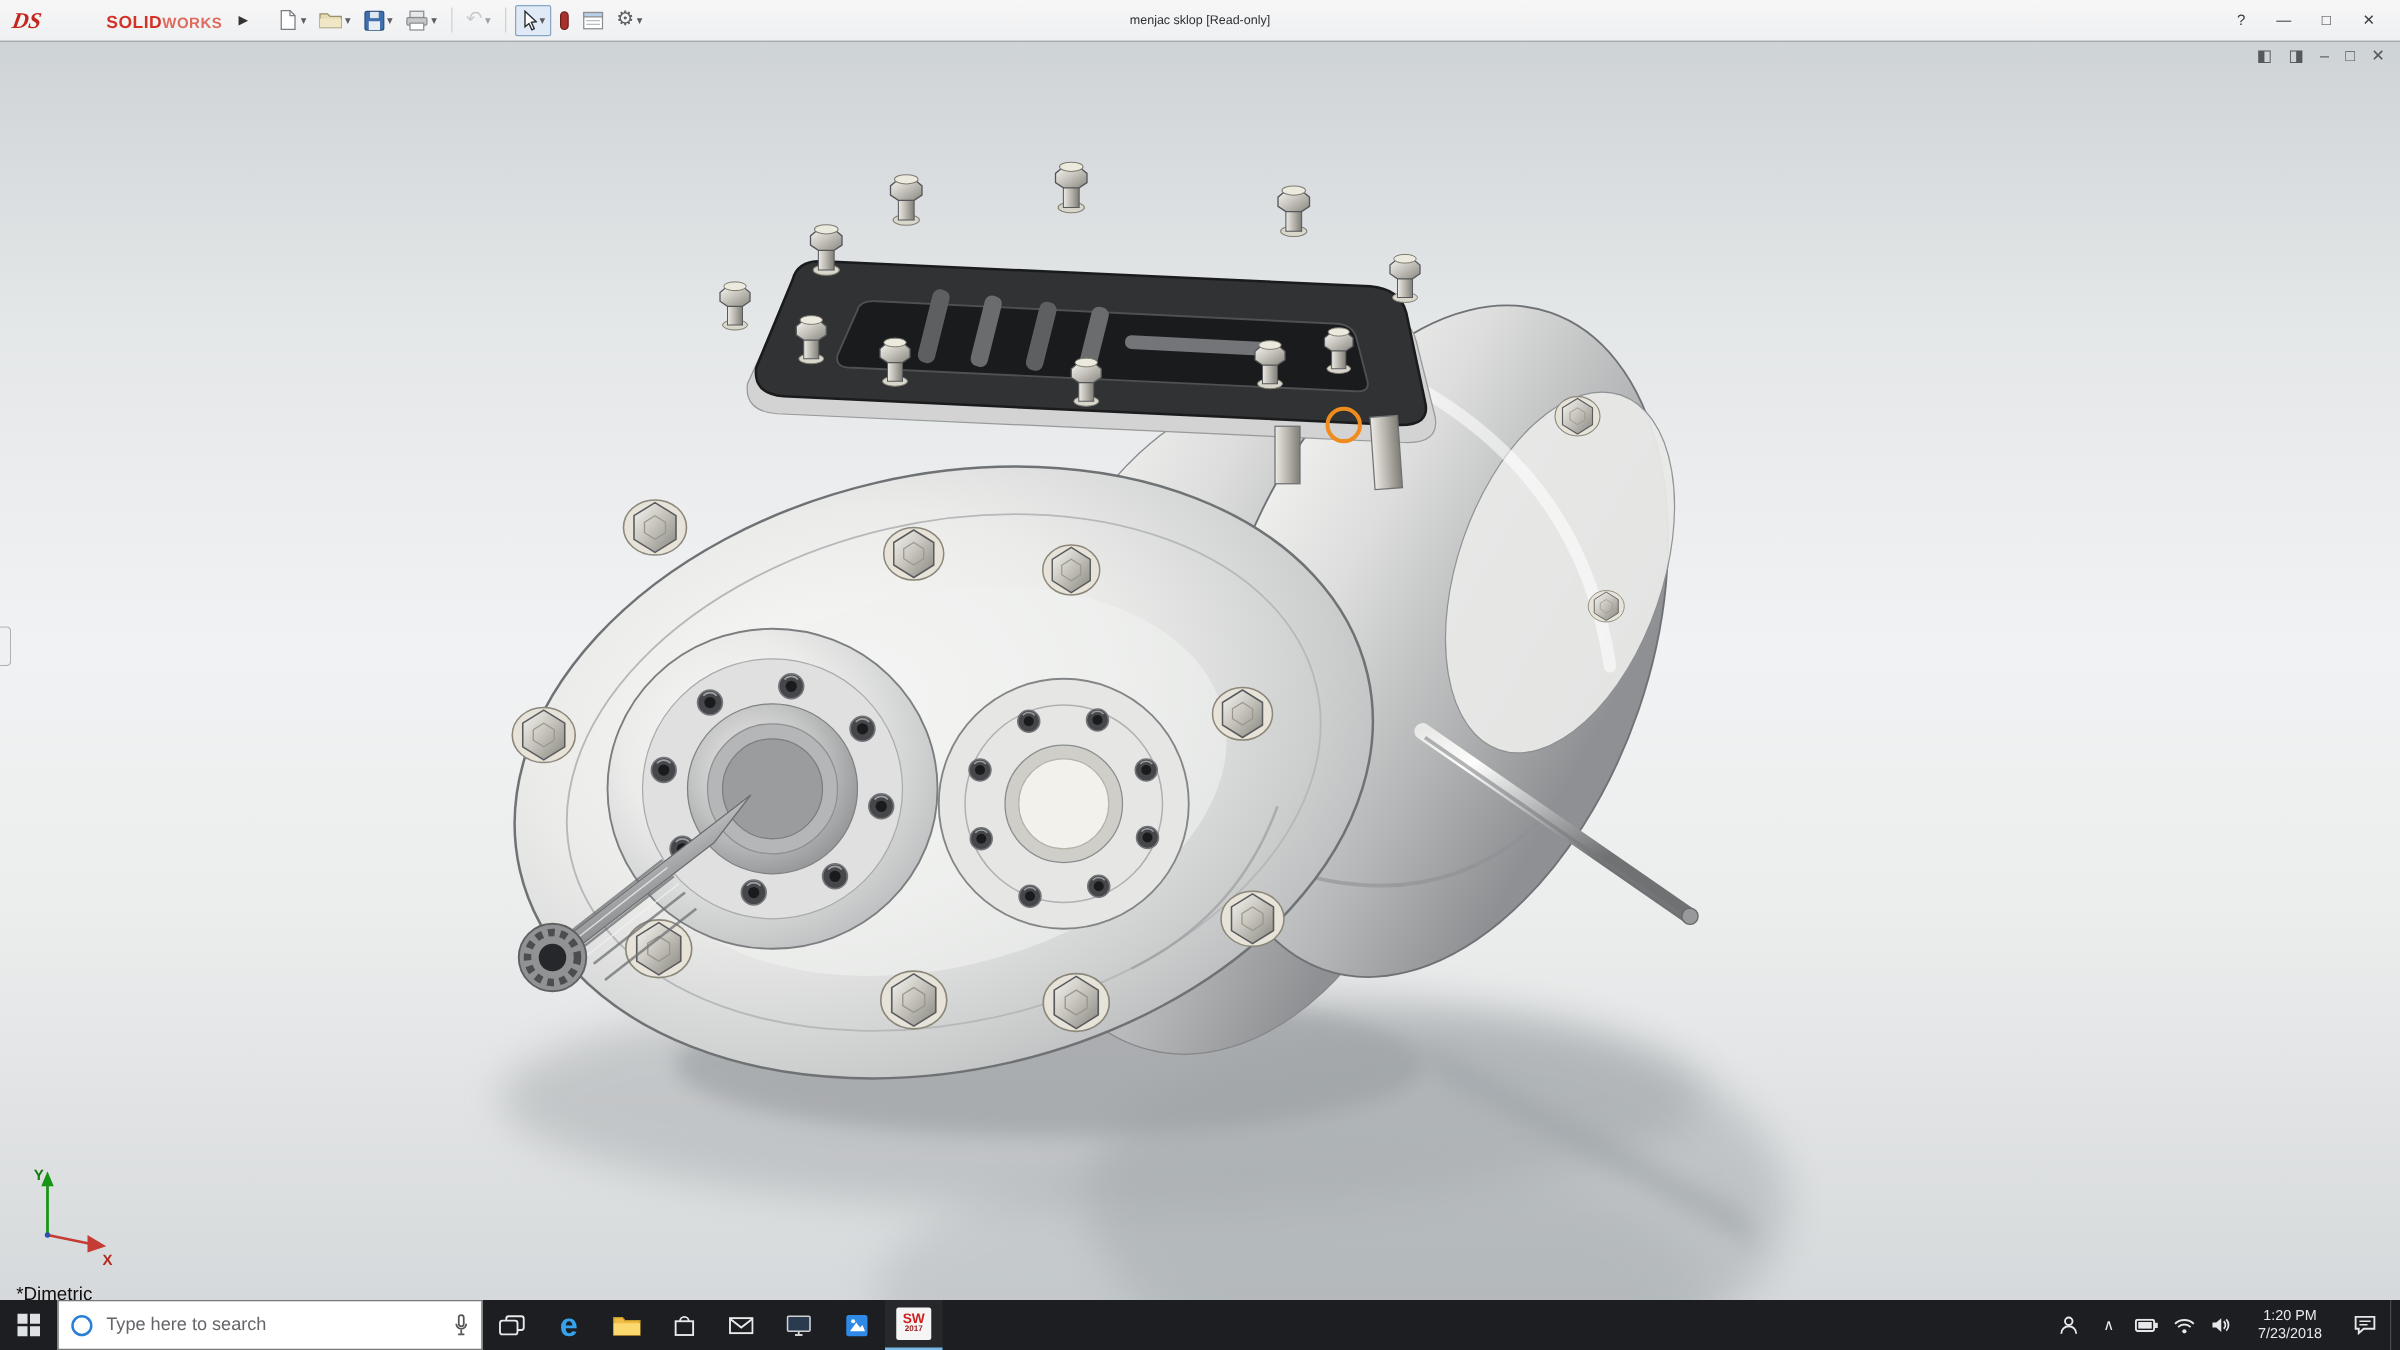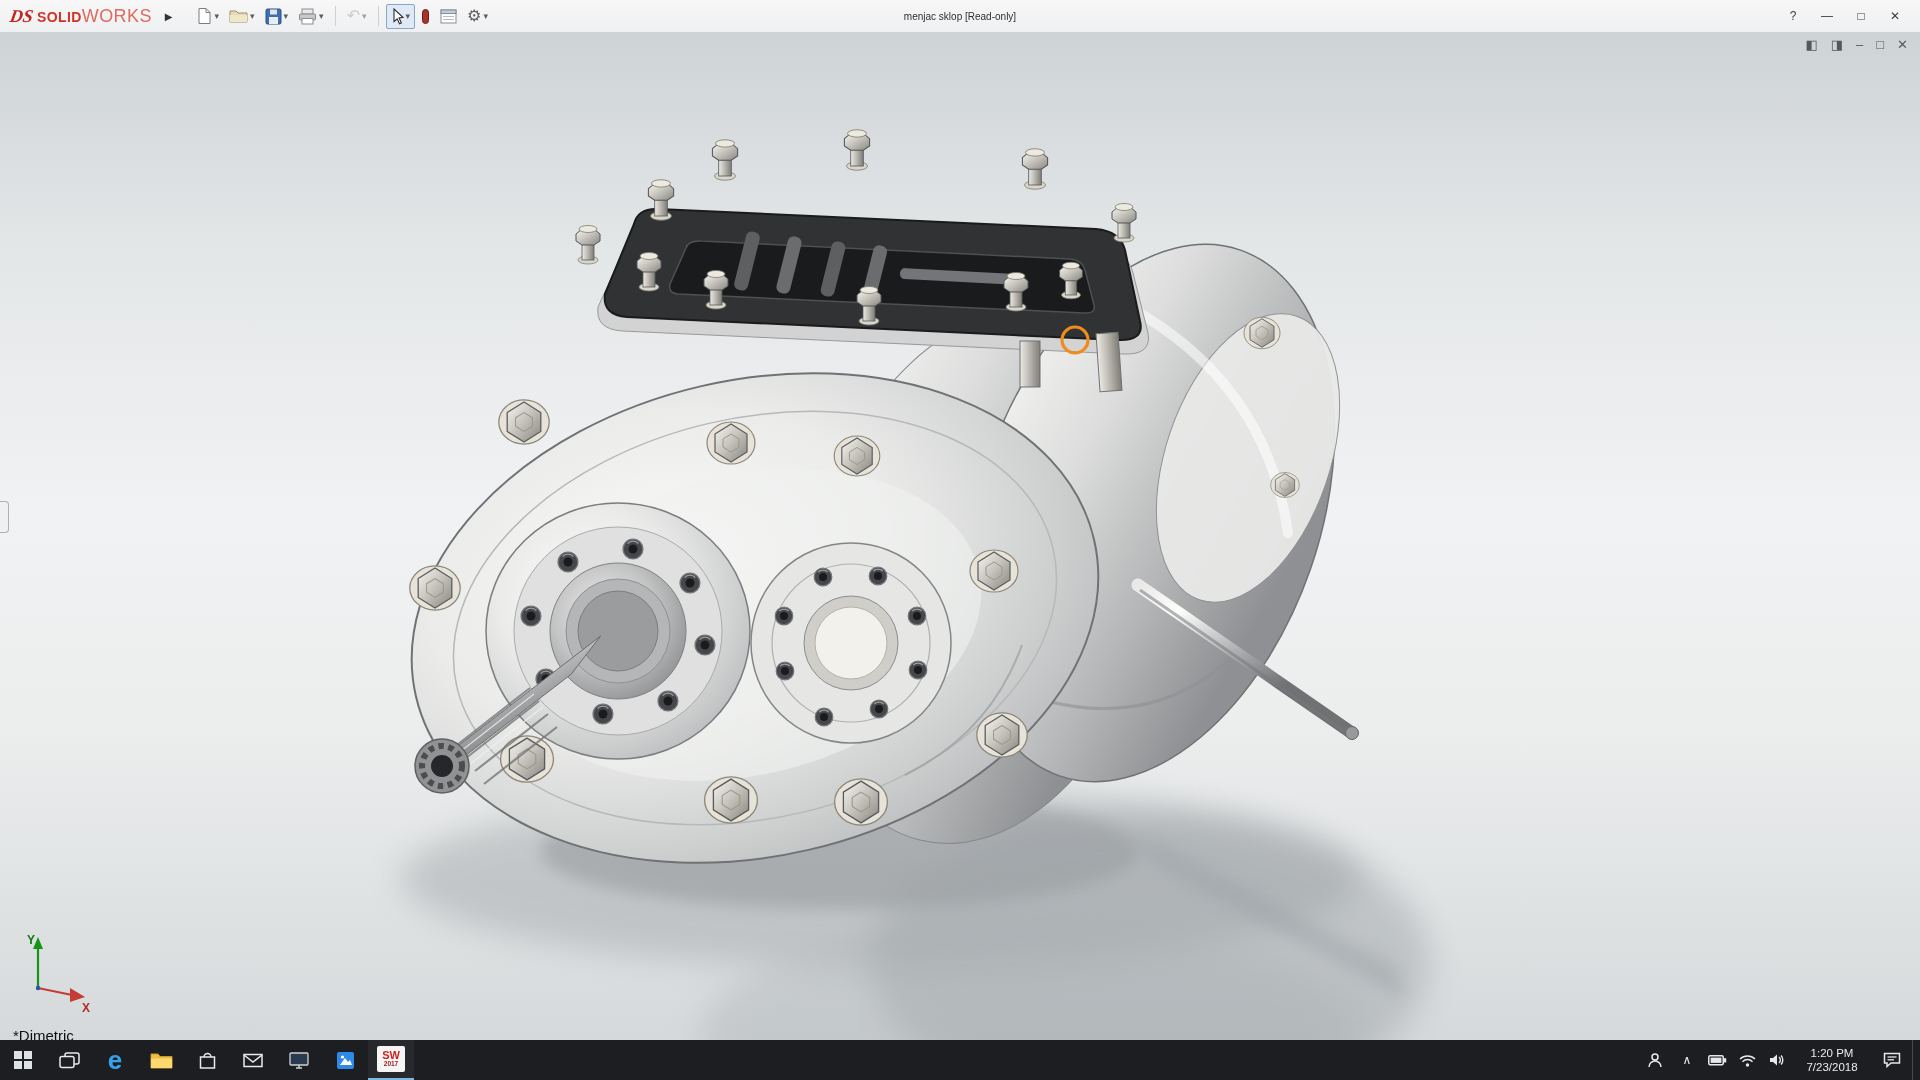--- a/index.html
+++ b/index.html
@@ -6,22 +6,22 @@
   .screen{position:relative;width:1920px;height:1080px;overflow:hidden;
           font-family:"Liberation Sans","DejaVu Sans",sans-serif;-webkit-font-smoothing:antialiased;}
 
   
   .titlebar{position:absolute;top:0;left:0;right:0;height:33px;
             background:linear-gradient(#f7f7f8,#eff0f1);border-bottom:1px solid #d2d3d5;
             display:flex;align-items:center;padding-left:10px;box-sizing:border-box;}
   .logo{display:flex;align-items:baseline;white-space:nowrap;margin-right:8px;}
   .logo .ds{display:inline-block;color:#c2261c;font-family:"Liberation Serif",serif;
             font-style:italic;font-weight:bold;font-size:18px;transform:skew(-10deg);margin-right:4px;}
-  .logo .solid{color:#d23327;font-weight:700;font-size:14px;letter-spacing:.4px;}
-  .logo .works{color:#e06a5e;font-weight:400;font-size:18px;letter-spacing:.4px;}
+  .logo .solid{color:#d23327;font-weight:700;font-size:14px;letter-spacing:.4px;margin-left:48px;}
+  .logo .works{color:#e06a5e;font-weight:700;font-size:12px;letter-spacing:.4px;}
   .flyout{font-size:10px;color:#333;padding:2px 5px;margin-right:14px;cursor:pointer;}
   .toolbar{display:flex;align-items:center;gap:2px;}
   .tool{display:flex;align-items:center;gap:2px;padding:3px 4px;border-radius:2px;cursor:pointer;}
   .tool .dd{font-size:9px;color:#5a5c60;line-height:1;}
   .tool.pressed{border:1px solid #89a6c6;background:#dfeaf6;}
   .tool.disabled{opacity:.55;}
   .sep{width:1px;height:20px;background:#d0d1d3;margin:0 5px;}
   .glyph-undo{font-size:16px;color:#a9abae;line-height:1;}
   .glyph-gear{font-size:16px;color:#5d5f62;line-height:1;}
   .win-title{position:absolute;left:50%;top:0;height:33px;display:flex;align-items:center;
@@ -368,20 +368,30 @@
   <footer class="taskbar">
     <div class="tb-btn">
       <div class="start-grid">
           <div></div>
           <div></div>
           <div></div>
           <div></div>
         </div>
     </div>
 
+    <div class="searchbox">
+      <span class="cortana-ring"></span>
+      <input type="text" placeholder="Type here to search" style="">
+      <svg width="12" height="18" viewBox="0 0 12 18">
+        <rect x="4" y="1" width="4" height="9" rx="2" fill="none" stroke="#555" stroke-width="1.4"></rect>
+        <path d="M2,8 a4,4 0 0 0 8,0" fill="none" stroke="#555" stroke-width="1.4"></path>
+        <line x1="6" y1="13" x2="6" y2="16" stroke="#555" stroke-width="1.4"></line>
+        <line x1="3.5" y1="16.5" x2="8.5" y2="16.5" stroke="#555" stroke-width="1.4"></line>
+      </svg>
+    </div>
 
     <div class="tb-btn">
       <svg width="21" height="17">
         <rect x="6" y="1" width="14" height="11" rx="2" fill="none" stroke="#e8eaec" stroke-width="1.5"></rect>
         <rect x="1" y="4.5" width="14" height="11" rx="2" fill="#1d1e21" stroke="#e8eaec" stroke-width="1.5"></rect>
       </svg>
     </div>
 
     <div class="tb-btn">
       <span class="edge-e">e</span>

